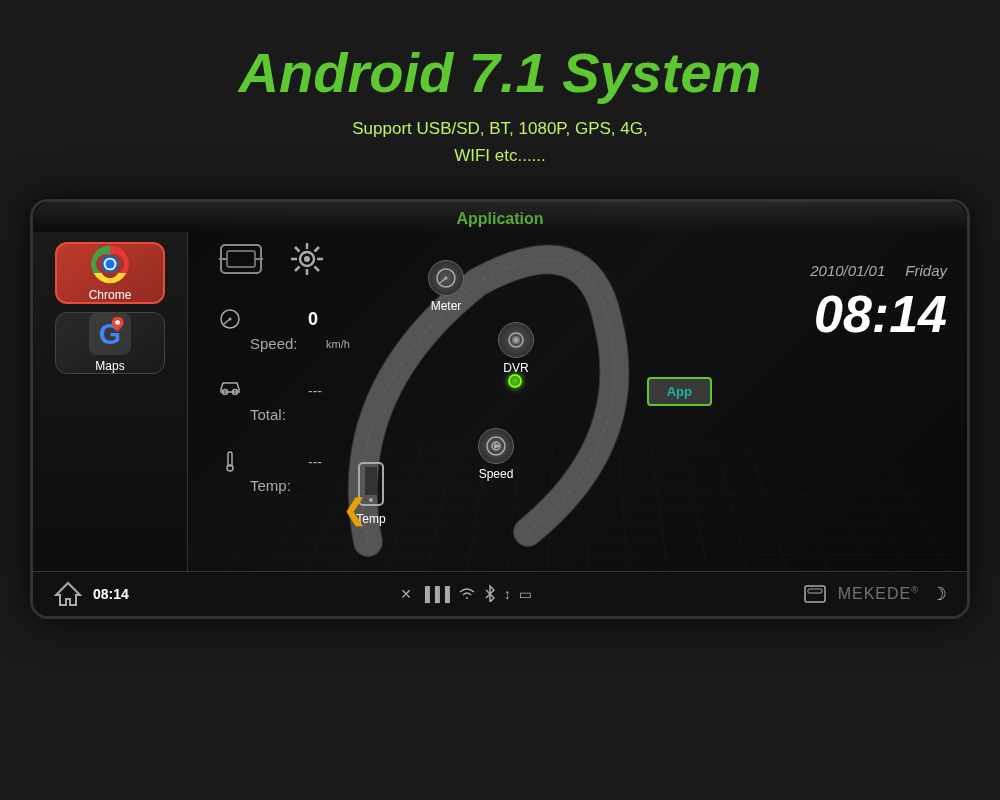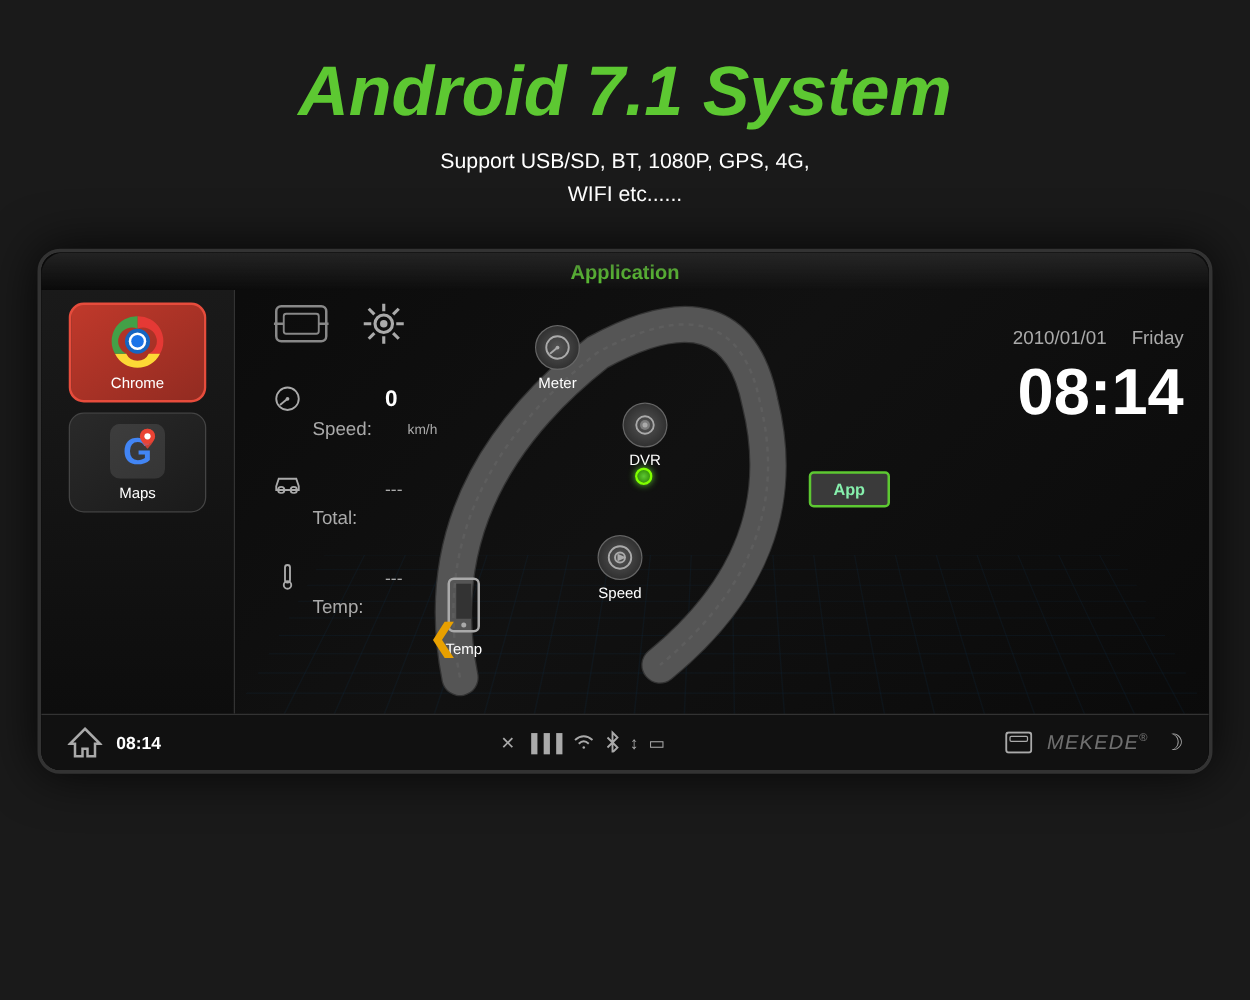--- a/index.html
+++ b/index.html
@@ -39,21 +39,21 @@
     .main-title {
       color: #5dc832;
       font-size: 56px;
       font-weight: 900;
       font-style: italic;
       text-align: center;
       margin-bottom: 10px;
     }
 
     .subtitle {
-      color: #ffffff;
+      color: #bef264;
       font-size: 17px;
       text-align: center;
       line-height: 1.6;
     }
 
     
     .screen-wrapper {
       width: 940px;
       height: 420px;
       background: #000;
@@ -115,21 +115,21 @@
       flex-direction: column;
       align-items: center;
       padding: 10px 8px;
       gap: 8px;
       border-right: 1px solid #333;
       z-index: 5;
     }
 
     .app-icon {
       width: 110px;
-      height: 80px;
+      height: 62px;
       background: linear-gradient(145deg, #2a2a2a, #1a1a1a);
       border-radius: 12px;
       display: flex;
       flex-direction: column;
       align-items: center;
       justify-content: center;
       gap: 4px;
       cursor: pointer;
       border: 1px solid #444;
     }
@@ -291,36 +291,37 @@
       margin-top: 3px;
     }
 
     
     .app-btn {
       position: absolute;
       top: 145px;
       right: 255px;
       background: #3a3a3a;
       border: 2px solid #5dc832;
-      color: #86efac;
+      color: #14b8a6;
       padding: 5px 18px;
       border-radius: 4px;
       font-size: 13px;
       font-weight: bold;
       cursor: pointer;
       z-index: 5;
     }
 
     
     .datetime-section {
       position: absolute;
       right: 20px;
       top: 30px;
       z-index: 5;
       text-align: right;
+      font-style: italic;
     }
 
     .date-row {
       display: flex;
       gap: 20px;
       justify-content: flex-end;
       margin-bottom: 5px;
     }
 
     .date-text {
@@ -387,21 +388,20 @@
 
     .bottom-right {
       display: flex;
       align-items: center;
       gap: 12px;
     }
 
     .mekede-logo {
       color: rgba(255,255,255,0.4);
       font-size: 16px;
-      font-style: italic;
       letter-spacing: 1px;
     }
 
     .reg-mark {
       font-size: 9px;
       vertical-align: super;
     }
 
     .night-icon {
       color: #aaa;

